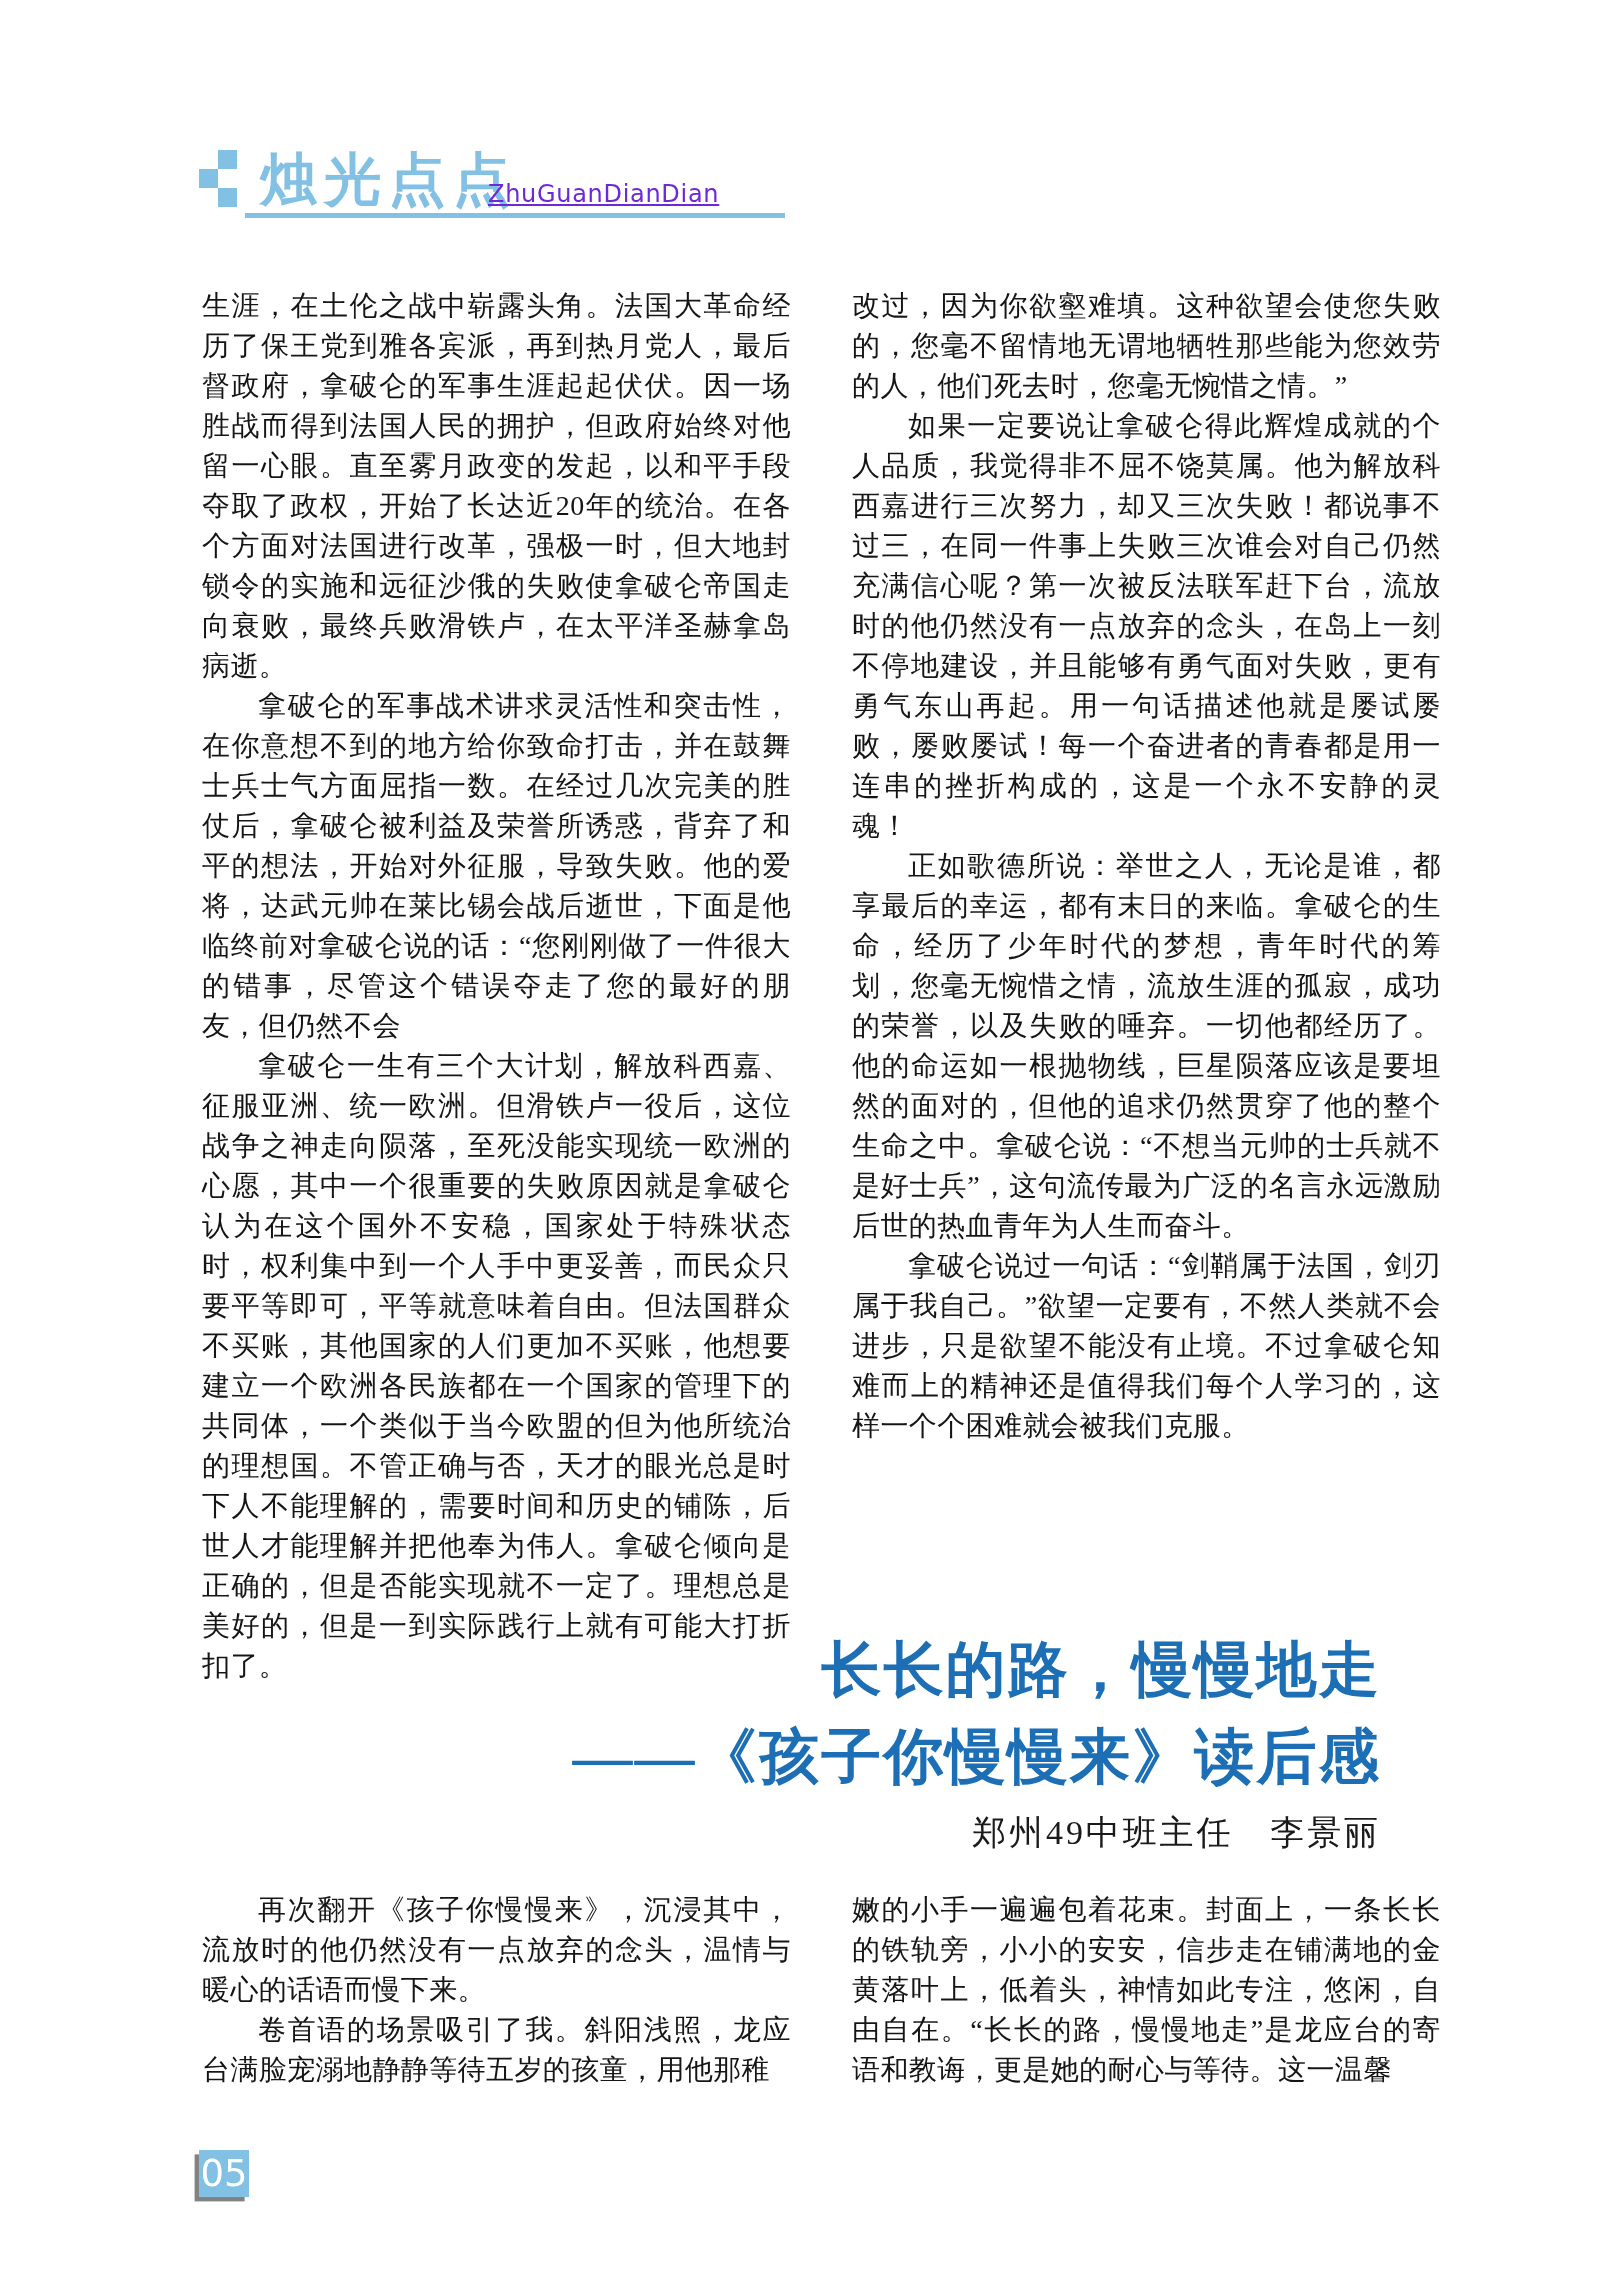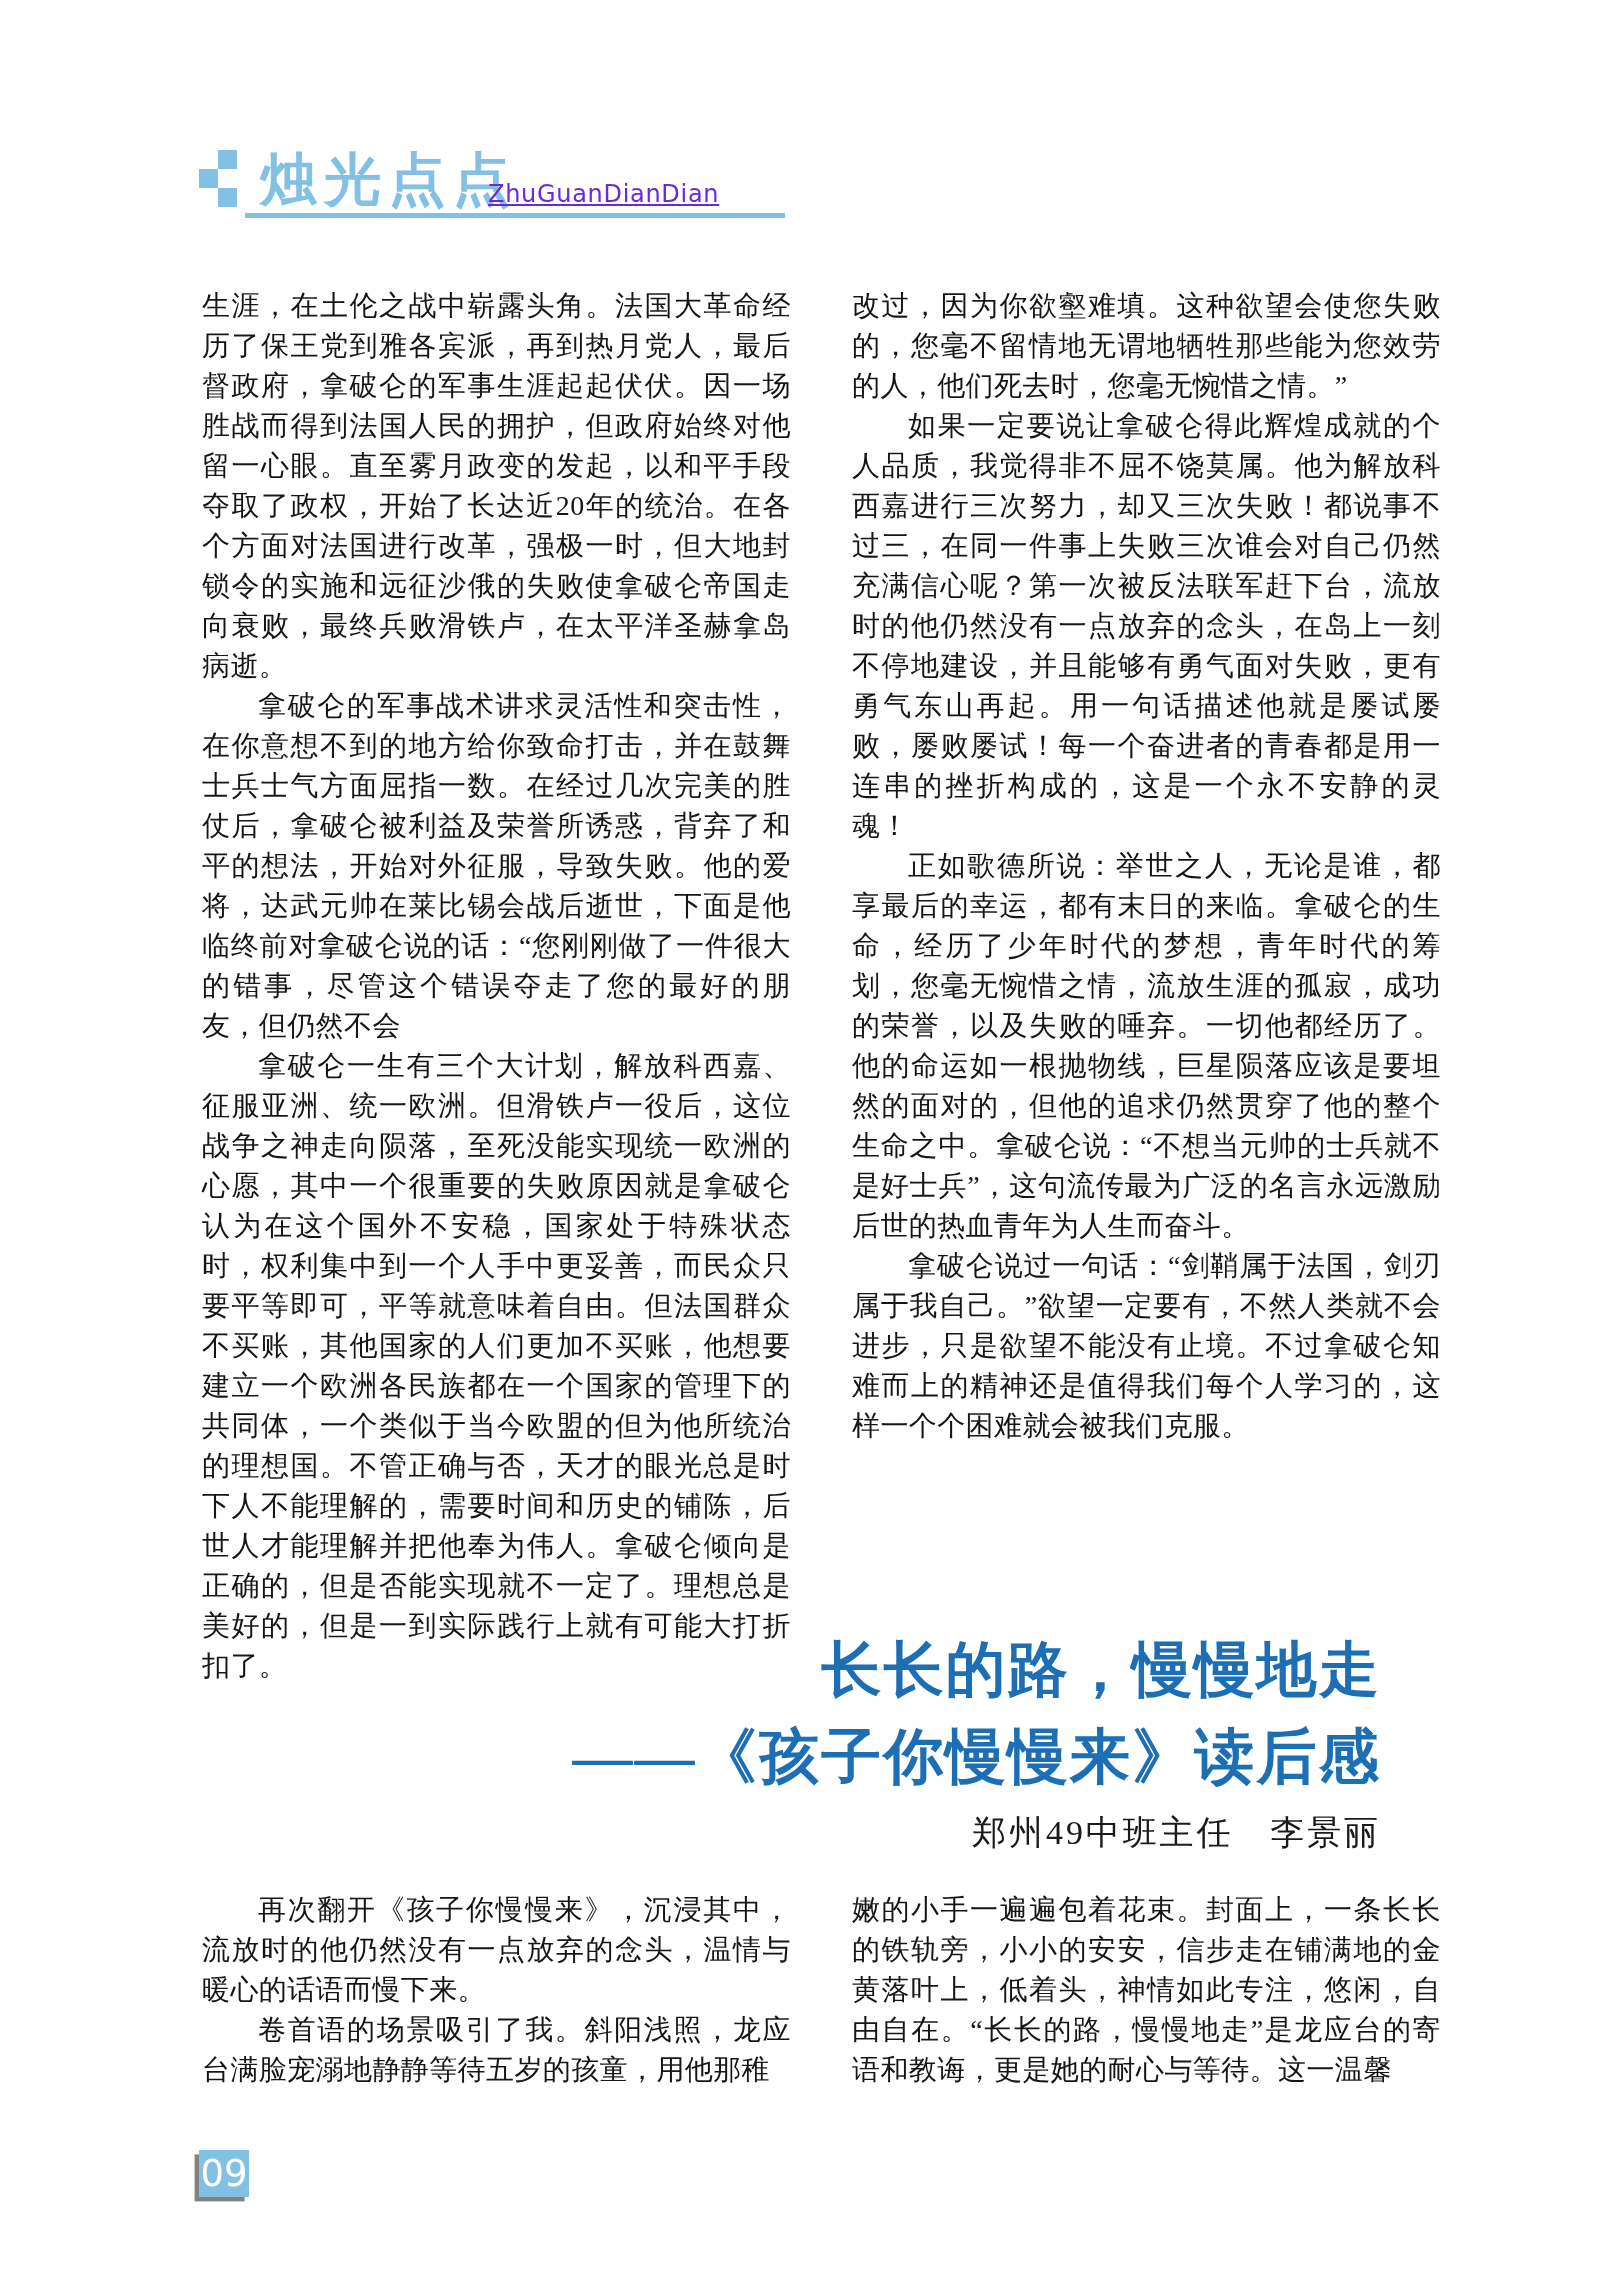--- a/index.html
+++ b/index.html
@@ -118,16 +118,16 @@
   </div>
 
   <div class="col" id="read-left">
     <p class="para indent">再次翻开《孩子你慢慢来》，沉浸其中，流放时的他仍然没有一点放弃的念头，温情与暖心的话语而慢下来。</p>
     <p class="para indent">卷首语的场景吸引了我。斜阳浅照，龙应台满脸宠溺地静静等待五岁的孩童，用他那稚</p>
   </div>
   <div class="col" id="read-right">
     <p class="para">嫩的小手一遍遍包着花束。封面上，一条长长的铁轨旁，小小的安安，信步走在铺满地的金黄落叶上，低着头，神情如此专注，悠闲，自由自在。“长长的路，慢慢地走”是龙应台的寄语和教诲，更是她的耐心与等待。这一温馨</p>
   </div>
 
-  <div class="page-badge" style="background: rgb(130, 192, 228);">09</div>
+  <div class="page-badge" style="background: rgb(130, 192, 228);">05</div>
 
 </div>
 
 
 </body></html>

